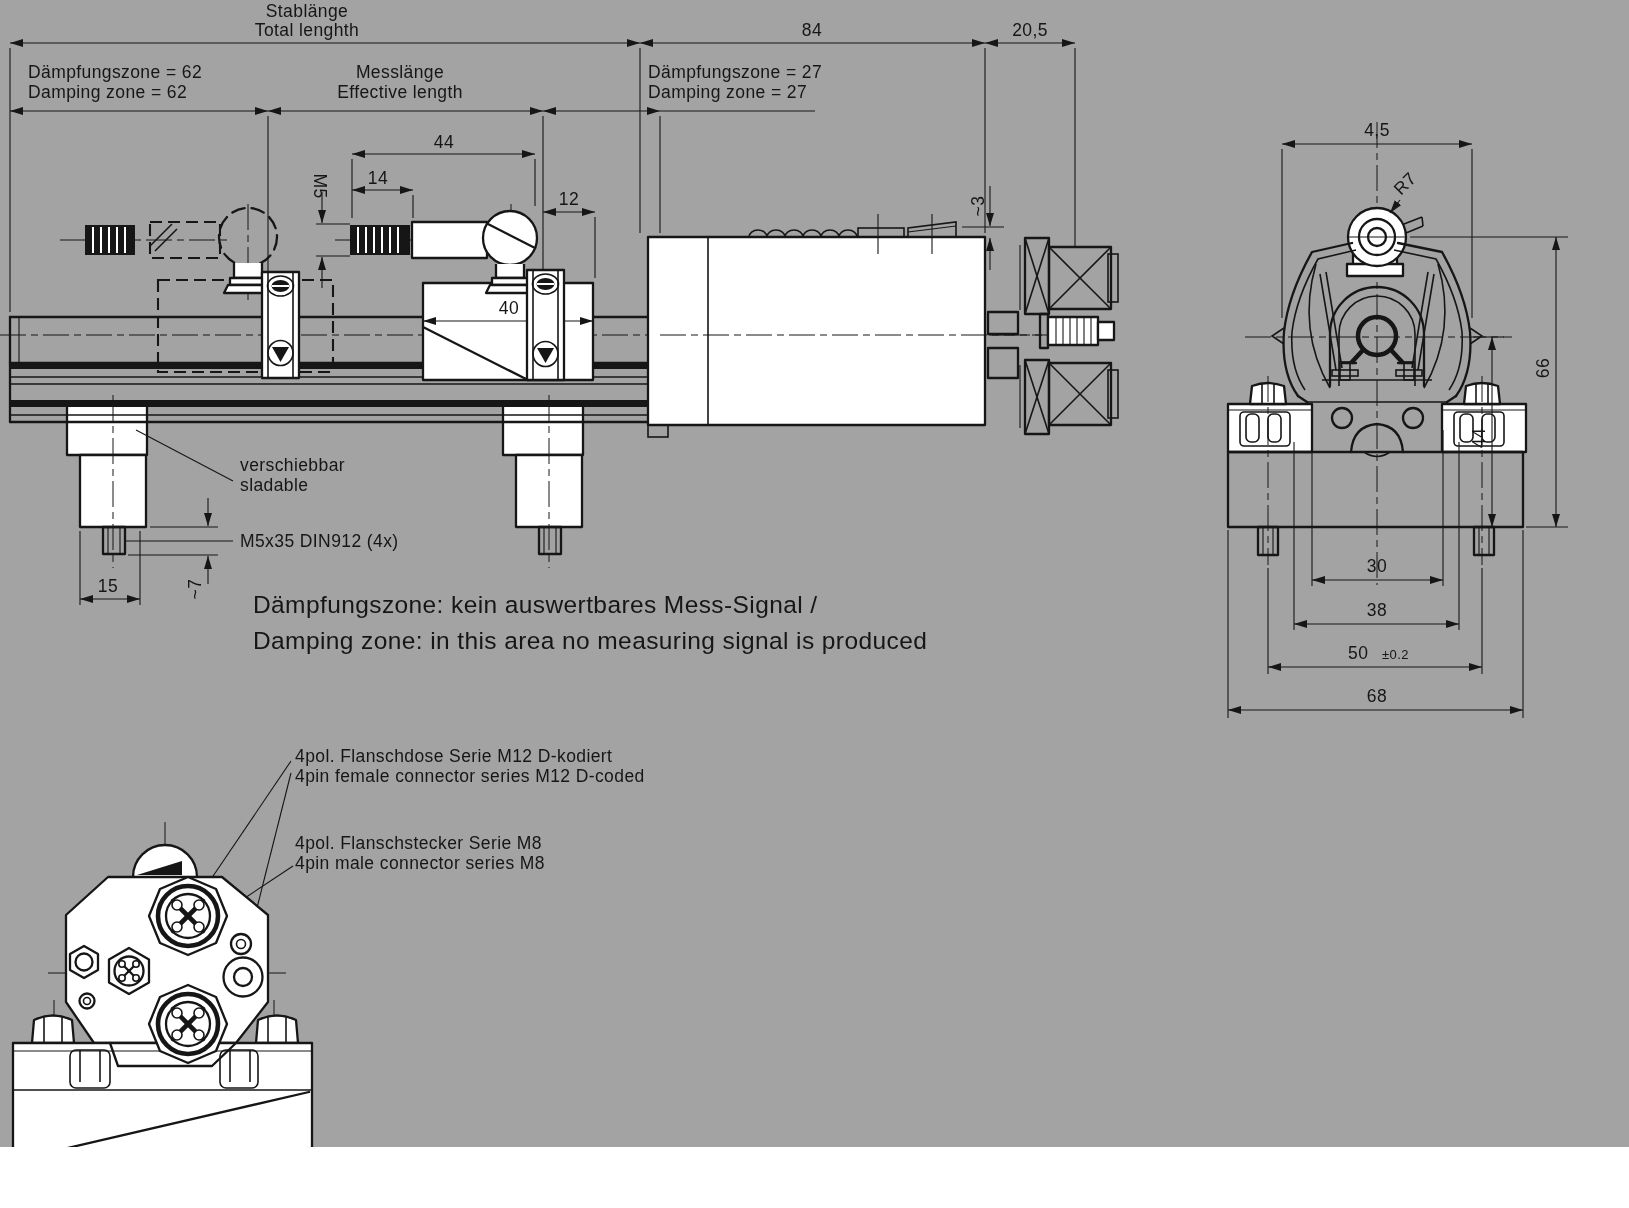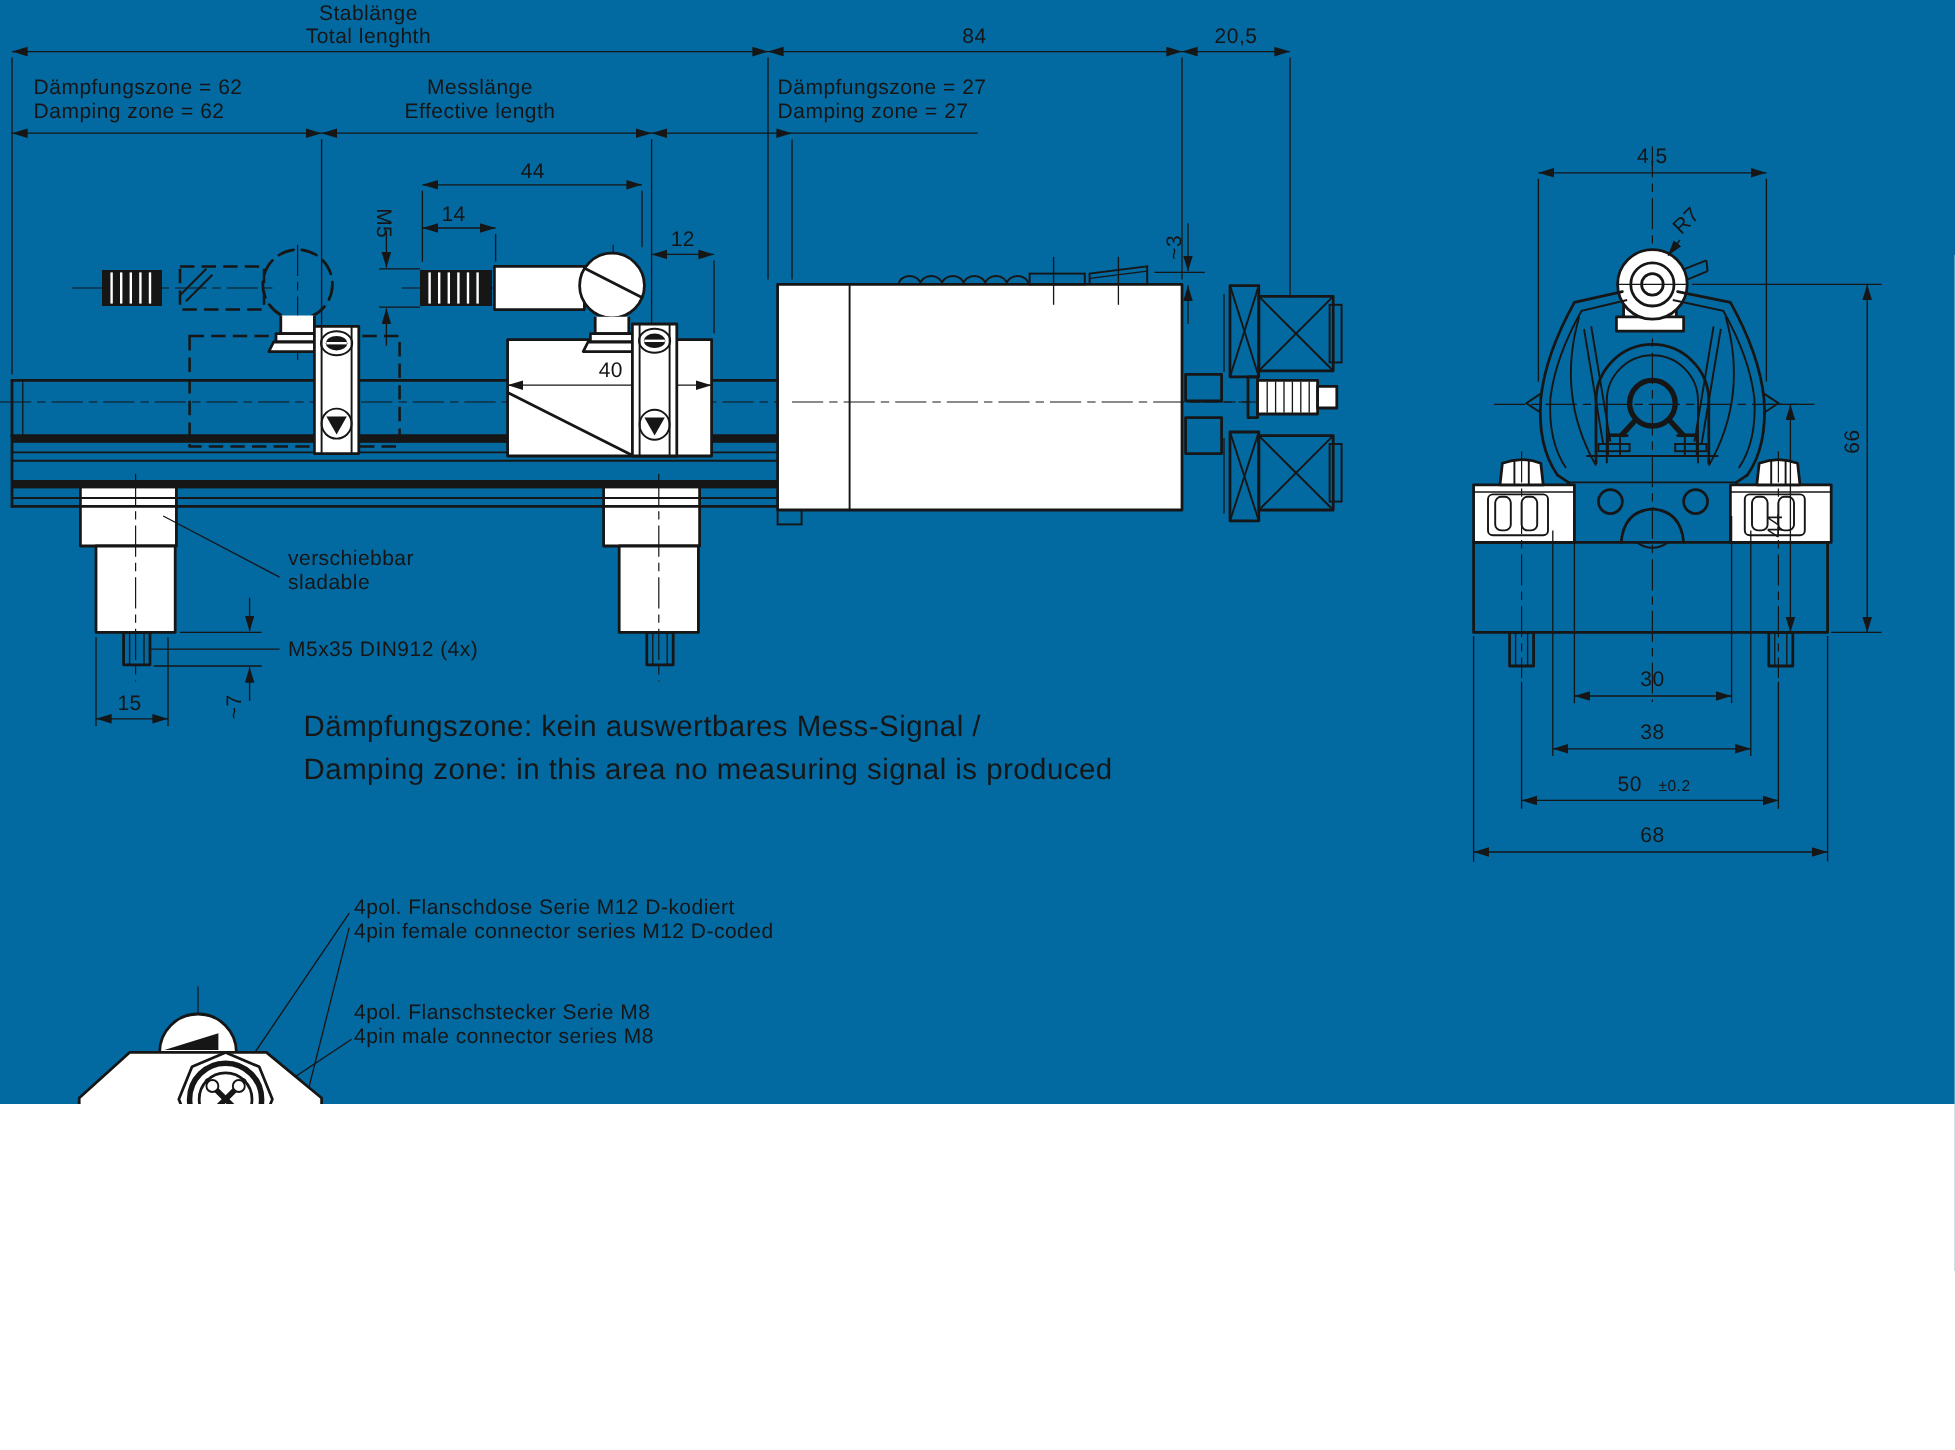--- a/index.html
+++ b/index.html
@@ -1,16 +1,16 @@
 <!DOCTYPE html>
 <html><head>
 <meta charset="utf-8">
 <style>
   html,body{margin:0;padding:0;background:#ffffff;}
-  .stage{position:relative;width:1629px;height:920px;background:#0369a1;overflow:hidden;
+  .stage{position:relative;width:1629px;height:1147px;background:#a3a3a3;overflow:hidden;
          font-family:"Liberation Sans", sans-serif;}
   svg{display:block}
   svg text{font-family:"Liberation Sans","DejaVu Sans",sans-serif;fill:#161616;letter-spacing:.4px;}
   .t17{font-size:17.5px}
   .t13{font-size:13px}
   .t24{font-size:24.5px}
   .mid{text-anchor:middle}
   
   .ol   {stroke:#161616;stroke-width:2.3;fill:none;stroke-linejoin:round;stroke-linecap:round}
   .olw  {stroke:#161616;stroke-width:2.3;fill:#fff;stroke-linejoin:round}

